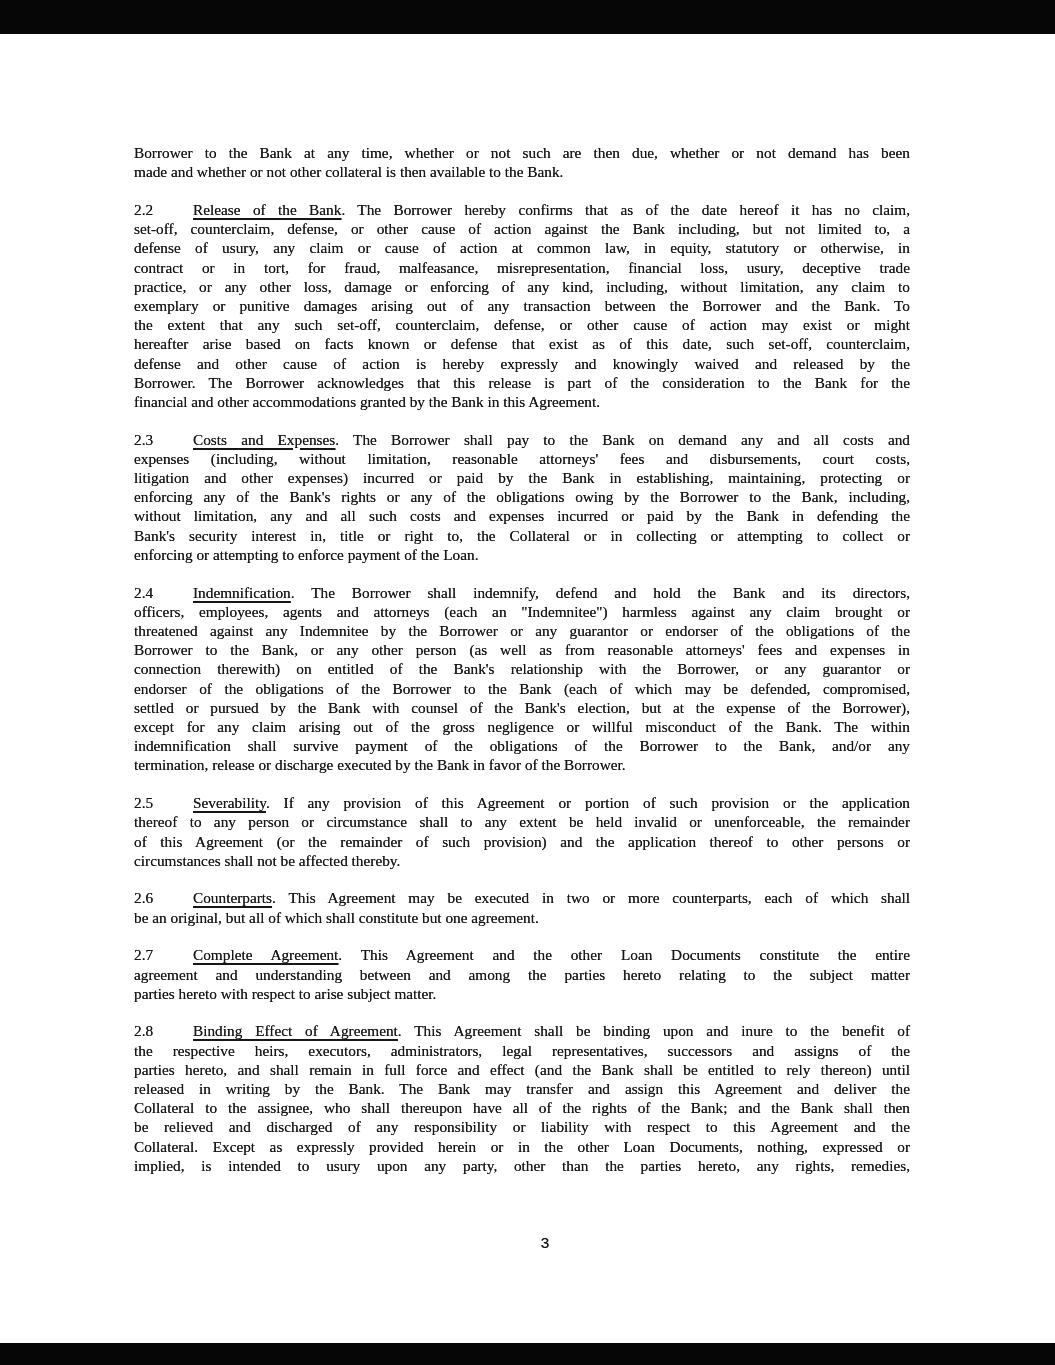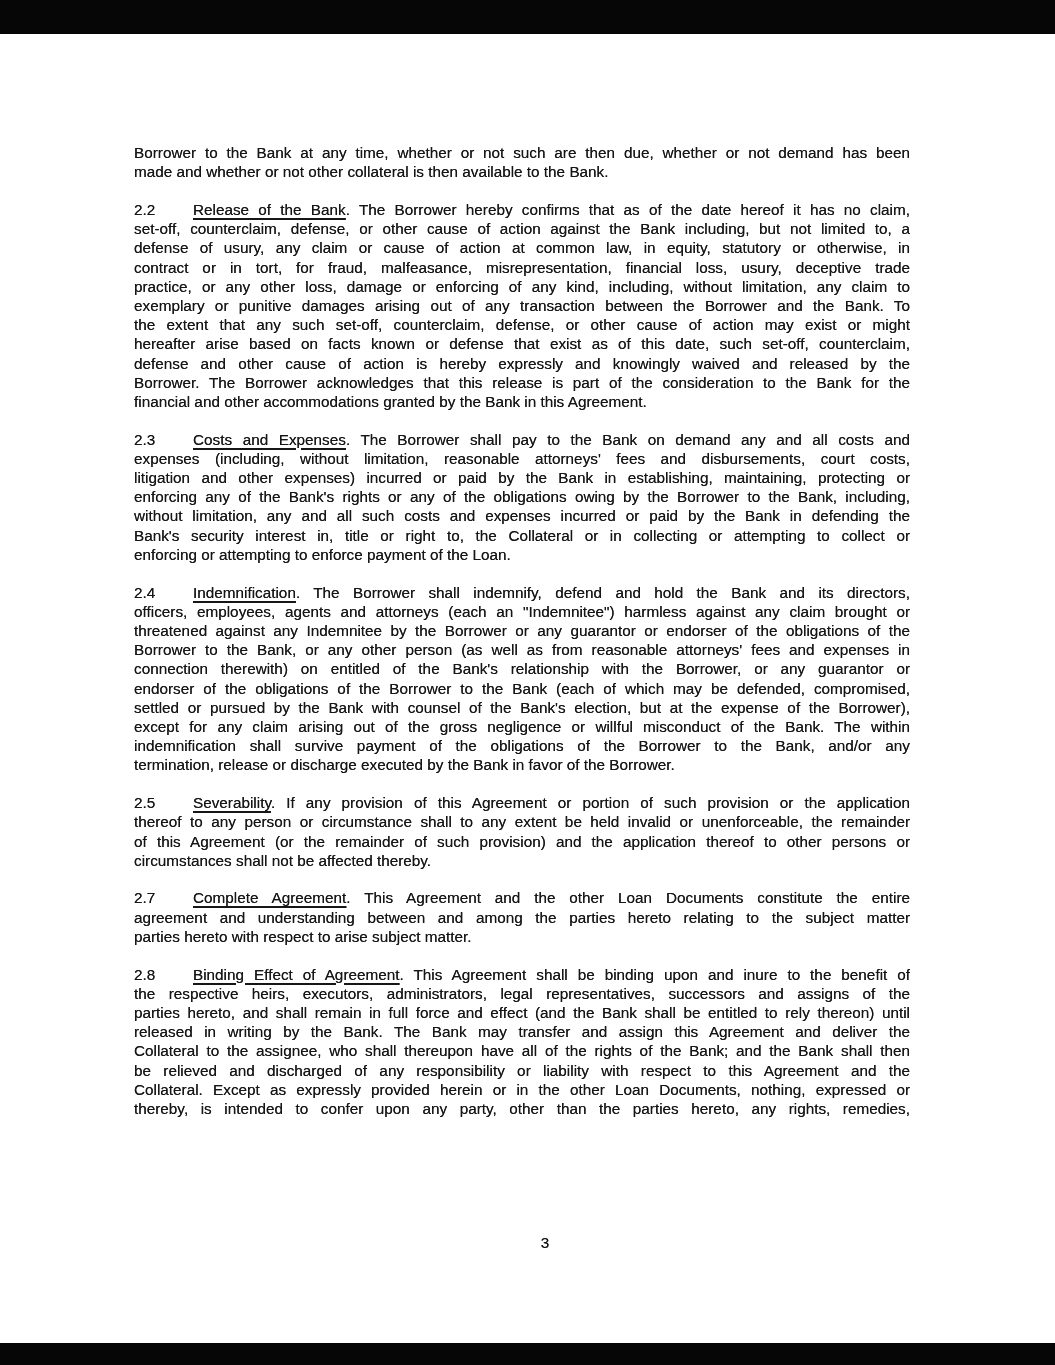--- a/index.html
+++ b/index.html
@@ -32,20 +32,21 @@
     color: #161616;
     font-size: 15.3px;
     line-height: 19.2px;
     text-shadow: 0 0 0.5px rgba(15,15,15,0.8);
   }
   .para { margin: 0 0 18.5px 0; }
   .para:last-child { margin-bottom: 6px; }
   .line {
     text-align: justify;
     text-align-last: justify;
+    font-family: Liberation Serif, serif;
   }
   .line.left-last {
     text-align: right;
     text-align-last: left;
   }
   .sec-num {
     display: inline-block;
     width: 59px;
   }
   .sec-title {
@@ -109,30 +110,34 @@
         <div class="line">indemnification shall survive payment of the obligations of the Borrower to the Bank, and/or any</div>
         <div class="line left-last">termination, release or discharge executed by the Bank in favor of the Borrower.</div>
       </div>
       <div class="para">
         <div class="line"><span class="sec-num">2.5</span><span class="sec-title">Severability</span>. If any provision of this Agreement or portion of such provision or the application</div>
         <div class="line">thereof to any person or circumstance shall to any extent be held invalid or unenforceable, the remainder</div>
         <div class="line">of this Agreement (or the remainder of such provision) and the application thereof to other persons or</div>
         <div class="line left-last">circumstances shall not be affected thereby.</div>
       </div>
       <div class="para">
+        <div class="line"><span class="sec-num">2.6</span><span class="sec-title">Counterparts</span>. This Agreement may be executed in two or more counterparts, each of which shall</div>
+        <div class="line left-last">be an original, but all of which shall constitute but one agreement.</div>
+      </div>
+      <div class="para">
         <div class="line"><span class="sec-num">2.7</span><span class="sec-title">Complete Agreement</span>. This Agreement and the other Loan Documents constitute the entire</div>
         <div class="line">agreement and understanding between and among the parties hereto relating to the subject matter</div>
         <div class="line left-last">parties hereto with respect to arise subject matter.</div>
       </div>
       <div class="para">
         <div class="line"><span class="sec-num">2.8</span><span class="sec-title">Binding Effect of Agreement</span>. This Agreement shall be binding upon and inure to the benefit of</div>
         <div class="line">the respective heirs, executors, administrators, legal representatives, successors and assigns of the</div>
         <div class="line">parties hereto, and shall remain in full force and effect (and the Bank shall be entitled to rely thereon) until</div>
         <div class="line">released in writing by the Bank.  The Bank may transfer and assign this Agreement and deliver the</div>
         <div class="line">Collateral to the assignee, who shall thereupon have all of the rights of the Bank; and the Bank shall then</div>
         <div class="line">be relieved and discharged of any responsibility or liability with respect to this Agreement and the</div>
         <div class="line">Collateral.  Except as expressly provided herein or in the other Loan Documents, nothing, expressed or</div>
-        <div class="line">thereby, is intended to confer upon any party, other than the parties hereto, any rights, remedies,</div>
+        <div class="line">implied, is intended to usury upon any party, other than the parties hereto, any rights, remedies,</div>
       </div>
     </main>
   <div class="page-number">3</div>
   <div class="scan-bar scan-bar-bottom"></div>
 </div>
 
 </body></html>

